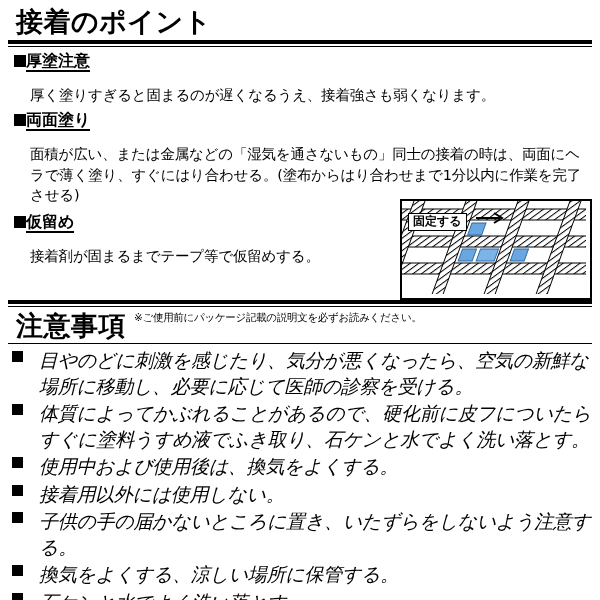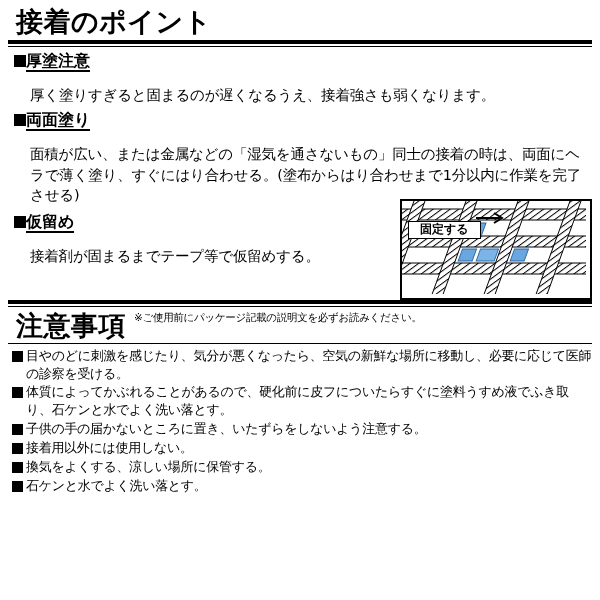--- a/index.html
+++ b/index.html
@@ -79,26 +79,26 @@
     width: 188px;
     height: 97px;
     border: 2px solid #000;
     background: #ffffff;
     overflow: hidden;
   }
   .fig-svg { display: block; }
   .fig-label {
     position: absolute;
     left: 6px;
-    top: 20px;
+    top: 12px;
     font-size: 12px;
     font-weight: bold;
     background: #fff;
     border: 1px solid #000;
-    padding: 0px 11px;
+    padding: 0px 4px;
     line-height: 1.3;
     z-index: 3;
   }
   .fig-arrow {
     position: absolute;
     left: 74px;
     top: 10px;
     z-index: 3;
   }
 
@@ -126,25 +126,26 @@
     padding-bottom: 18px;
     padding-left: 8px;
     letter-spacing: -0.3px;
   }
   .warn-list {
     padding: 3px 8px 0 12px;
   }
   .warn {
     display: flex;
     align-items: flex-start;
-    gap: 3px;
-    font-size: 13px;
+    gap: 16px;
+    font-size: 19px;
     line-height: 1.38;
     margin-bottom: 1px;
     letter-spacing: -0.3px;
+    font-style: italic;
   }
   .warn .sq {
     margin-top: 4px;
     width: 11px;
     height: 11px;
   }
   .warn .txt {
     flex: 1 1 auto;
   }
 </style>
@@ -226,28 +227,32 @@
       <div class="warn">
         <span class="sq"></span>
         <span class="txt">目やのどに刺激を感じたり、気分が悪くなったら、空気の新鮮な場所に移動し、必要に応じて医師の診察を受ける。</span>
       </div>
       <div class="warn">
         <span class="sq"></span>
         <span class="txt">体質によってかぶれることがあるので、硬化前に皮フについたらすぐに塗料うすめ液でふき取り、石ケンと水でよく洗い落とす。</span>
       </div>
       <div class="warn">
         <span class="sq"></span>
+        <span class="txt">使用中および使用後は、換気をよくする。</span>
+      </div>
+      <div class="warn">
+        <span class="sq"></span>
+        <span class="txt">接着用以外には使用しない。</span>
+      </div>
+      <div class="warn">
+        <span class="sq"></span>
         <span class="txt">子供の手の届かないところに置き、いたずらをしないよう注意する。</span>
       </div>
       <div class="warn">
         <span class="sq"></span>
-        <span class="txt">接着用以外には使用しない。</span>
-      </div>
-      <div class="warn">
-        <span class="sq"></span>
         <span class="txt">換気をよくする、涼しい場所に保管する。</span>
       </div>
       <div class="warn">
         <span class="sq"></span>
         <span class="txt">石ケンと水でよく洗い落とす。</span>
       </div>
     </div>
   </div>
 
 </div>

